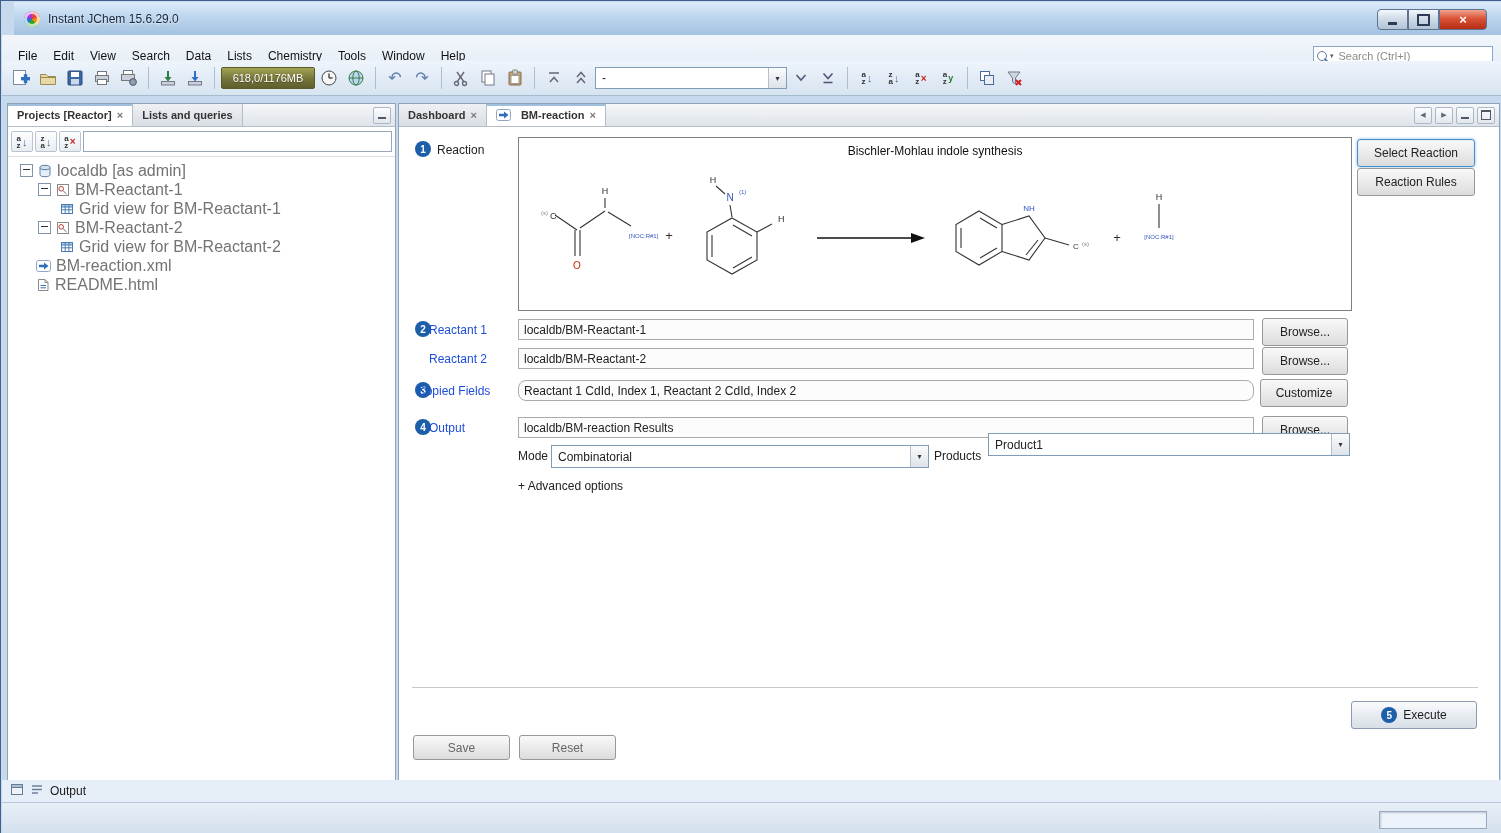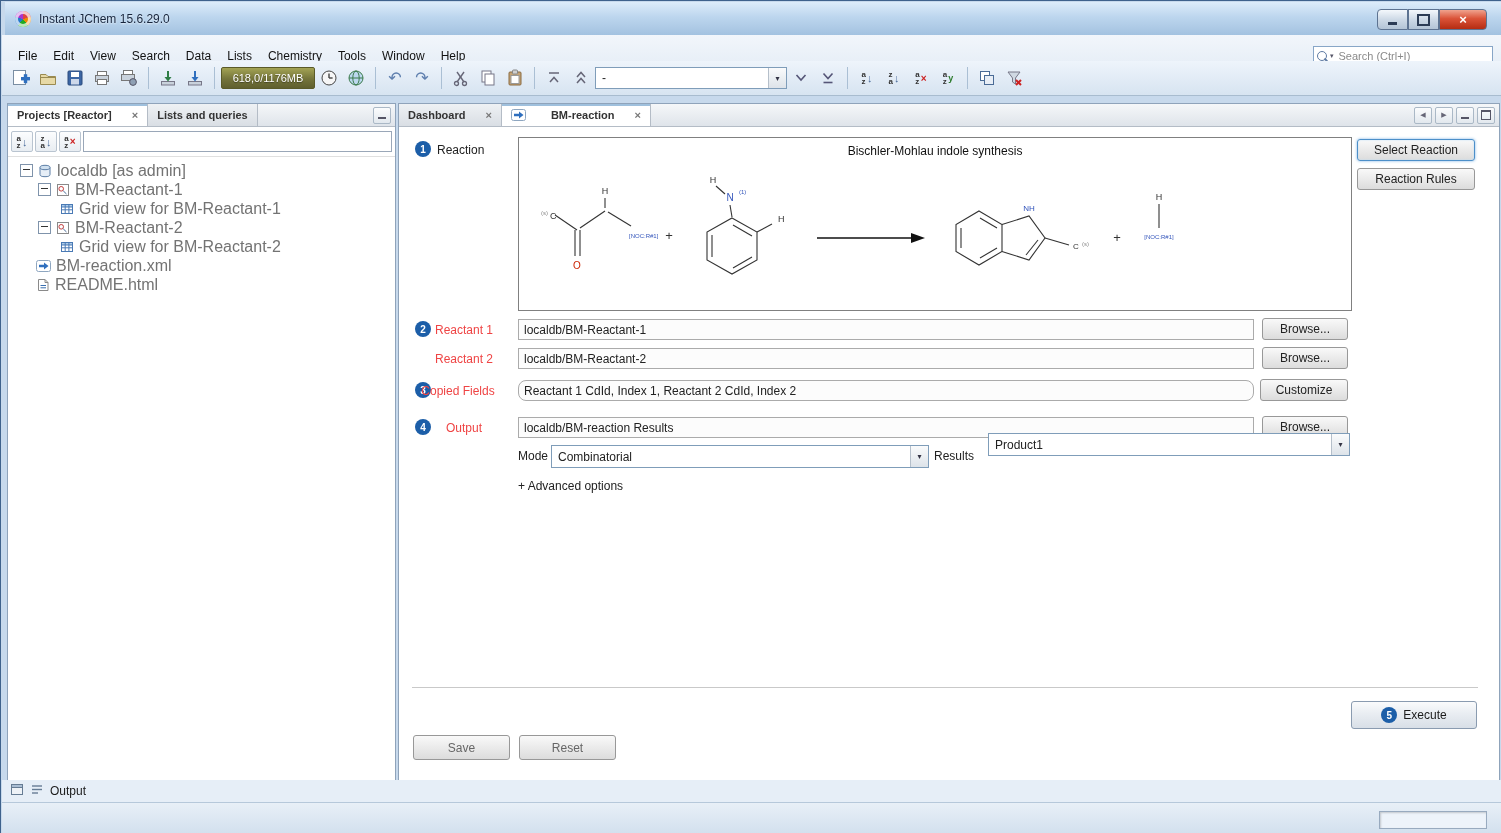--- a/index.html
+++ b/index.html
@@ -1,20 +1,20 @@
 <!DOCTYPE html>
 <html><head>
 <meta charset="utf-8">
 <style>
   html,body{margin:0;padding:0}
   body{width:1501px;height:833px;overflow:hidden;font-family:"Liberation Sans",sans-serif;font-size:12px;color:#1b1b1b;background:#9db8d4}
   .window{position:relative;width:1501px;height:833px;border:1px solid #3f628c;background:#c7d9ec;overflow:hidden}
 
   
-  .titlebar{position:absolute;top:1px;left:4px;right:1px;height:33px;background:linear-gradient(#ddecfa,#bdd6ee 45%,#a3c2e0);display:flex;align-items:center;padding:0 10px;gap:8px}
+  .titlebar{position:absolute;top:1px;left:13px;right:1px;height:33px;background:linear-gradient(#ddecfa,#bdd6ee 45%,#a3c2e0);display:flex;align-items:center;padding:0 10px;gap:8px}
   .app-icon{width:16px;height:16px;border-radius:50%;background:conic-gradient(#d44 0 20%,#e80 20% 40%,#2a2 40% 60%,#27c 60% 80%,#a3c 80% 100%);box-shadow:inset 0 0 0 3px rgba(255,255,255,.7);flex:none}
   .title{font-size:12px;color:#17253d;text-shadow:0 1px 2px rgba(255,255,255,.8)}
   .winbtns{position:absolute;top:7px;right:14px;display:flex}
   .wbtn{width:29px;height:19px;border:1px solid #5d7391;display:flex;align-items:center;justify-content:center;background:linear-gradient(#f4f8fc,#cdd9e6 50%,#b3c4d6)}
   .wbtn.first{border-radius:4px 0 0 4px}
   .wbtn.close{width:46px;border-radius:0 4px 4px 0;background:linear-gradient(#f0a38e,#da5338 45%,#b52c12);color:#fff;font-weight:bold;font-size:13px}
   .g-min{width:9px;height:3px;background:#2c3c55;margin-top:7px}
   .g-max{width:9px;height:8px;border:2px solid #2c3c55}
 
   
@@ -41,21 +41,21 @@
   .sort .ll{display:flex;flex-direction:column;line-height:7px;font-size:8px;color:#333;font-weight:bold}
   .sort .ar{font-size:11px;color:#4a6b9b;font-weight:bold}
   .sort .rx{font-size:10px;color:#c22;font-weight:bold}
   .sort .gy{font-size:9px;color:#2a7a2a;font-weight:bold}
 
   
   .panel{position:absolute;background:#fff;border:1px solid #8fa3ba}
   .left-panel{left:6px;top:102px;width:387px;height:676px}
   .main-panel{left:397px;top:102px;width:1100px;height:676px}
   .tabbar{height:22px;background:linear-gradient(#f5f7f9,#dfe4ea);border-bottom:1px solid #b4bcc6;display:flex;align-items:stretch;position:relative}
-  .tab{display:flex;align-items:center;gap:20px;padding:0 9px;border-right:1px solid #b4bcc6;background:linear-gradient(#eef1f4,#d9dee4);font-weight:bold;font-size:11px;color:#333}
+  .tab{display:flex;align-items:center;gap:5px;padding:0 9px;border-right:1px solid #b4bcc6;background:linear-gradient(#eef1f4,#d9dee4);font-weight:bold;font-size:11px;color:#333}
   .tab.active{background:#fff;box-shadow:inset 0 2px 0 #9fc0dd}
   .tab-close{font-size:11px;color:#777;line-height:1}
   .tab-ctrls{margin-left:auto;display:flex;align-items:center;gap:3px;padding-right:4px}
   .tc{width:16px;height:15px;border:1px solid #aab8c6;background:linear-gradient(#fbfcfd,#e2e8ee);display:flex;align-items:center;justify-content:center;font-size:7px;color:#667;border-radius:2px}
   .bar-ico{width:8px;height:2px;background:#556;margin-top:6px}
   .box-ico{width:8px;height:7px;border:1px solid #556;border-top-width:2px}
 
   
   .filterrow{height:25px;display:flex;align-items:center;gap:2px;padding:2px 3px;border-bottom:1px solid #e0e0e0}
   .mini{width:20px;height:19px;border:1px solid #b9c4d0;border-radius:2px;background:linear-gradient(#fcfdfe,#e8edf2);display:flex;align-items:center;justify-content:center;flex:none}
@@ -68,24 +68,24 @@
   .exp::after{content:"";position:absolute;left:2px;right:2px;top:4px;height:1px;background:#333}
   .noexp{width:16px;flex:none}
   .ticon{flex:none;margin-right:5px;display:flex;align-items:center}
   .tlabel{font-size:16px;color:#737373}
 
   
   .content{position:relative;height:653px;overflow:hidden}
   .stepnum{position:absolute;width:16px;height:16px;border-radius:50%;background:#1c5ea8;color:#fff;font-size:10px;font-weight:bold;display:flex;align-items:center;justify-content:center}
   .snum-inline{width:16px;height:16px;border-radius:50%;background:#1c5ea8;color:#fff;font-size:10px;font-weight:bold;display:flex;align-items:center;justify-content:center;flex:none}
   .flabel{position:absolute;font-size:12px;color:#222}
-  .rlabel{position:absolute;font-size:12px;color:#ef4444;text-align:center}
+  .rlabel{position:absolute;font-size:12px;color:#1d4ed8;text-align:left}
   .rxn-panel{position:absolute;left:119px;top:10px;width:832px;height:172px;border:1px solid #808080;background:#fff}
   .rxn-title{text-align:center;padding-top:6px;font-size:12px;color:#111}
-  .btn{position:absolute;height:22px;border:1px solid #989898;border-radius:3px;background:linear-gradient(#f9f9f9,#ececec 45%,#dcdcdc);font:12px "Liberation Sans",sans-serif;color:#222;display:flex;align-items:center;justify-content:center;padding:0;cursor:default}
+  .btn{position:absolute;height:28px;border:1px solid #989898;border-radius:3px;background:linear-gradient(#f9f9f9,#ececec 45%,#dcdcdc);font:12px "Liberation Sans",sans-serif;color:#222;display:flex;align-items:center;justify-content:center;padding:0;cursor:default}
   .btn.focusbtn{border-color:#4c8fc9;box-shadow:0 0 3px #7fb4e4,inset 0 0 2px #bcdcf5}
   .btn.dim{color:#666}
   .tfield{position:absolute;height:21px;border:1px solid #ababab;background:#fcfcfc;font:12px "Liberation Sans",sans-serif;padding:8px 5px;color:#222;box-sizing:border-box}
   .fcombo{position:absolute;height:21px}
   .advanced{position:absolute;font-size:12px;color:#222}
   .hsep{position:absolute;height:1px;background:#c9c9c9}
   .execbtn{position:absolute;left:952px;top:574px;width:124px;height:26px;border:1px solid #8a9bb0;border-radius:3px;background:linear-gradient(#fafbfc,#e9edf2 45%,#d8dfe7);display:flex;align-items:center;justify-content:center;gap:6px;font-size:12px}
 
   
   .statusbar{position:absolute;top:779px;left:1px;right:1px;height:22px;background:#e6eef7;display:flex;align-items:center;gap:6px;padding-left:8px}
@@ -543,21 +543,21 @@
       <span class="stepnum" style="left:16px;top:292px">4</span>
       <span class="rlabel" style="left:30px;top:294px;width:70px">Output</span>
       <input class="tfield" readonly="" style="left: 119px; top: 290px; width: 736px;" value="localdb/BM-reaction Results">
       <button class="btn" style="left:863px;top:289px;width:86px">Browse...</button>
 
       <span class="flabel" style="left:119px;top:322px">Mode</span>
       <div class="combo fcombo" style="left:152px;top:318px;width:376px">
         <span class="cv">Combinatorial</span>
         <span class="carrow">▾</span>
       </div>
-      <span class="flabel" style="left:535px;top:322px">Results</span>
+      <span class="flabel" style="left:535px;top:322px">Products</span>
       <div class="combo fcombo" style="left:589px;top:306px;width:360px">
         <span class="cv">Product1</span>
         <span class="carrow">▾</span>
       </div>
       <span class="advanced" style="left:119px;top:352px">+ Advanced options</span>
 
       <div class="hsep" style="left:13px;top:560px;width:1066px"></div>
       <button class="btn dim" style="left:14px;top:608px;width:97px;height:25px">Save</button>
       <button class="btn dim" style="left:120px;top:608px;width:97px;height:25px">Reset</button>
       <div class="execbtn">

